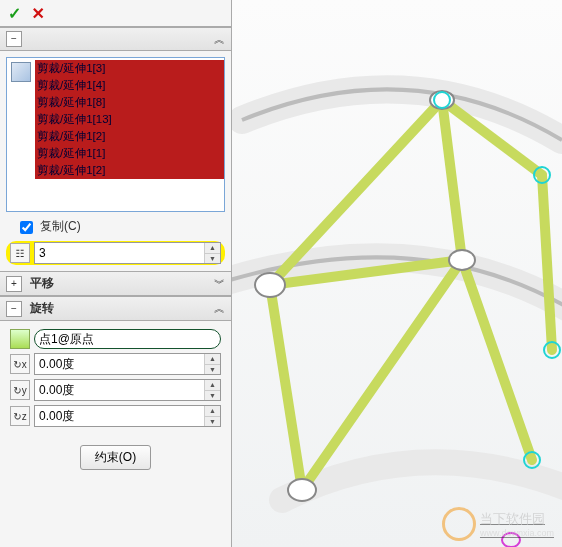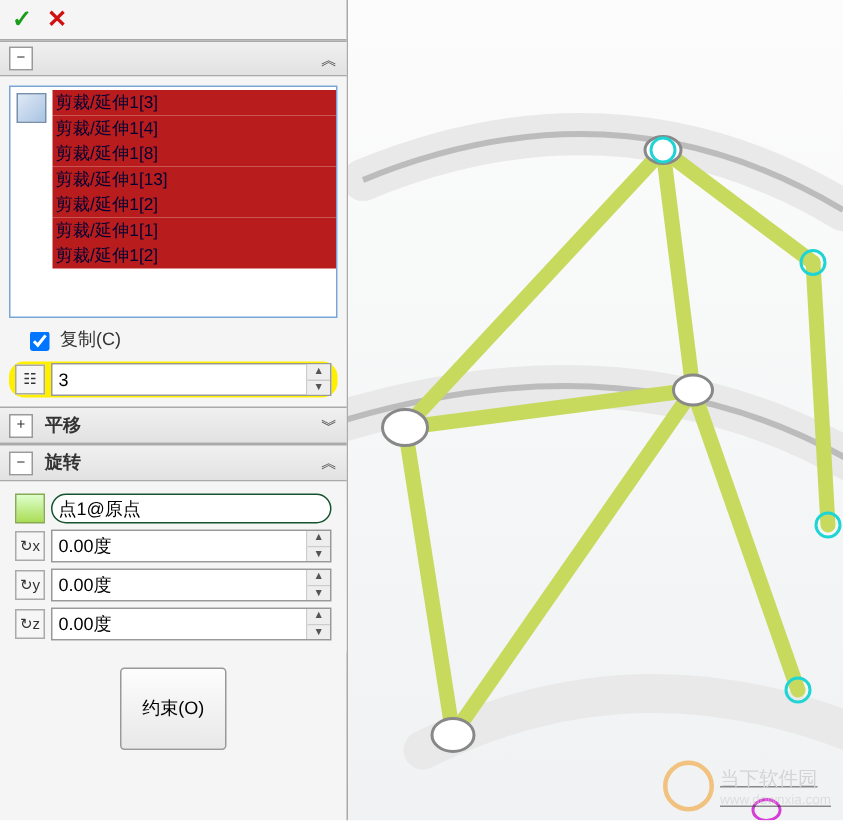--- a/index.html
+++ b/index.html
@@ -172,21 +172,21 @@
   font-size: 12px;
   box-sizing: border-box;
 }
 .rotate-icon {
   width: 18px; height: 18px;
   border: 1px solid #8a5;
   background: linear-gradient(#dfc,#ad5);
   display: inline-block;
 }
 .btn {
-  padding: 18px 14px;
+  padding: 3px 14px;
   border: 1px solid #999;
   background: linear-gradient(#fdfdfd,#e8e8e8);
   border-radius: 3px;
   font-size: 12px;
 }
 .btn-row {
   display: flex;
   justify-content: center;
   padding: 10px 0;
 }

